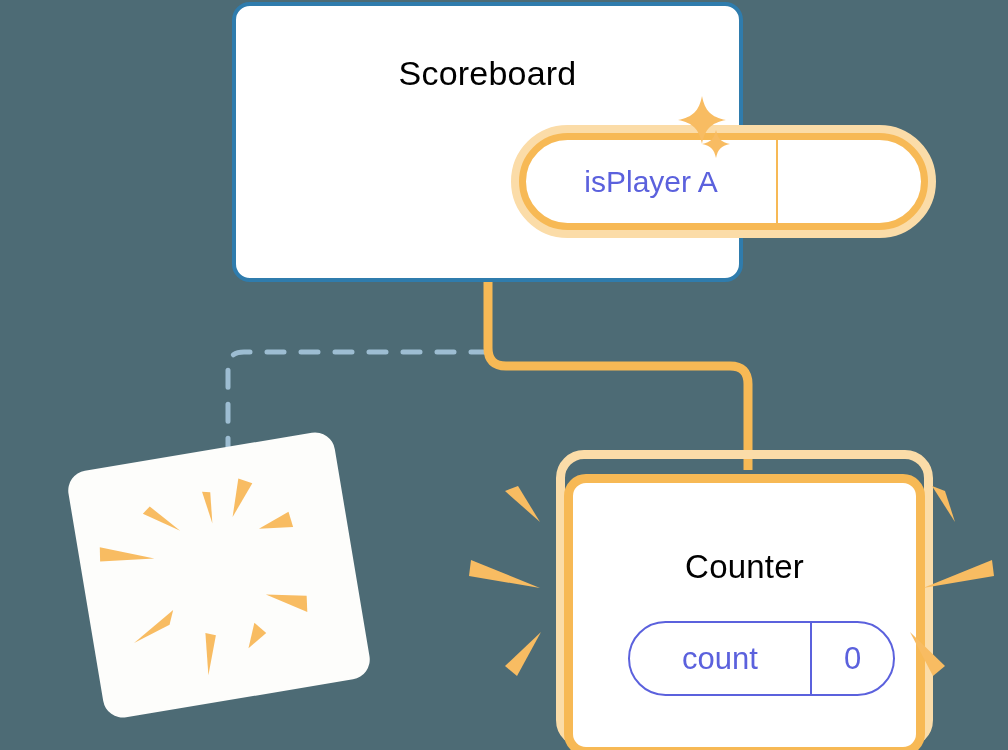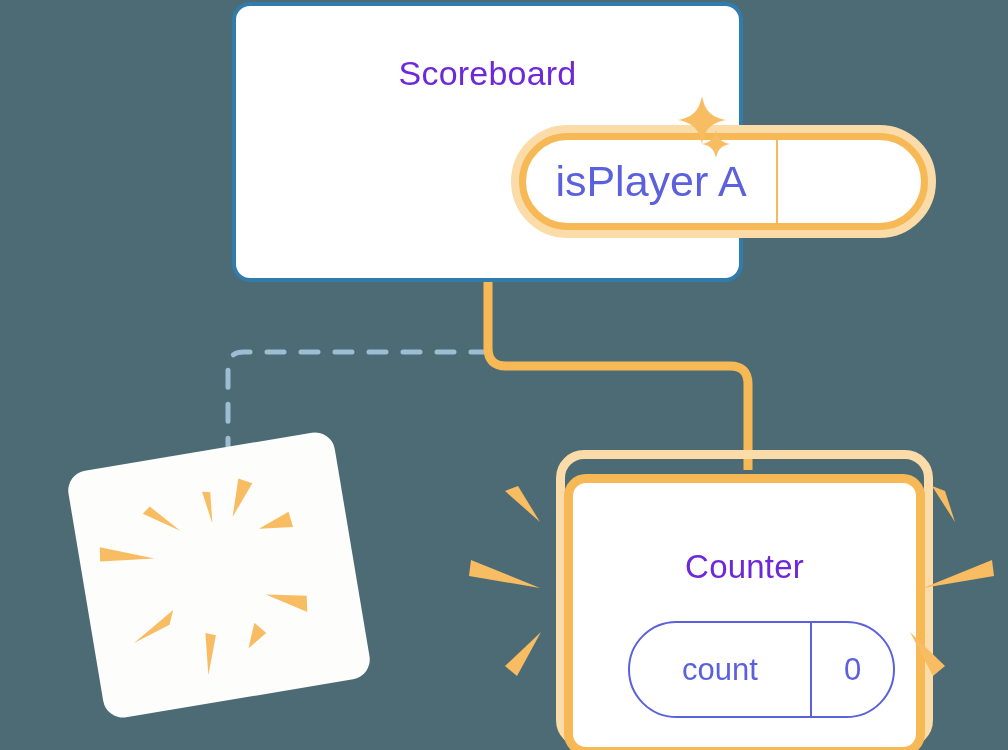--- a/index.html
+++ b/index.html
@@ -38,21 +38,21 @@
     width: 511px;
     height: 280px;
     background: #ffffff;
     border: 4px solid #2f7cad;
     border-radius: 18px;
     box-sizing: border-box;
     z-index: 3;
   }
   .card-title {
     text-align: center;
-    color: #6d28d9;
+    color: #000000;
     font-size: 34px;
     font-weight: 400;
     letter-spacing: 0.2px;
   }
   .scoreboard-card .card-title {
     margin-top: 48px;
   }
 
   
   .pill-wrap {
@@ -84,21 +84,21 @@
     background: #ffffff;
     display: flex;
     align-items: stretch;
     overflow: hidden;
   }
   .pill-key, .pill-val {
     display: flex;
     align-items: center;
     justify-content: center;
     color: #5b61dd;
-    font-size: 43px;
+    font-size: 30px;
   }
   .pill-key {
     flex: 0 0 250px;
     font-weight: 400;
   }
   .pill-divider {
     width: 2px;
     background: #f7b955;
     align-self: stretch;
   }
@@ -150,21 +150,21 @@
     margin-top: 65px;
     font-size: 33px;
   }
 
   
   .counter-pill {
     position: absolute;
     left: 55px;
     top: 138px;
     width: 267px;
-    height: 97px;
+    height: 75px;
     box-sizing: border-box;
     border: 2px solid #5b61dd;
     border-radius: 49px;
     background: #ffffff;
     display: flex;
     align-items: stretch;
     overflow: hidden;
   }
   .counter-pill .pill-key {
     flex: 0 0 180px;

